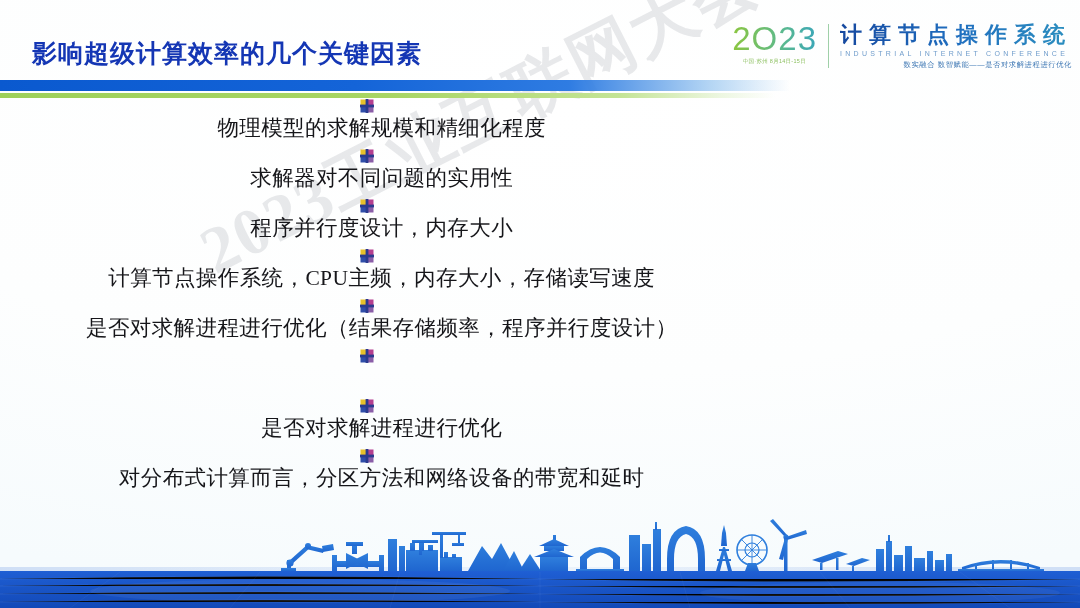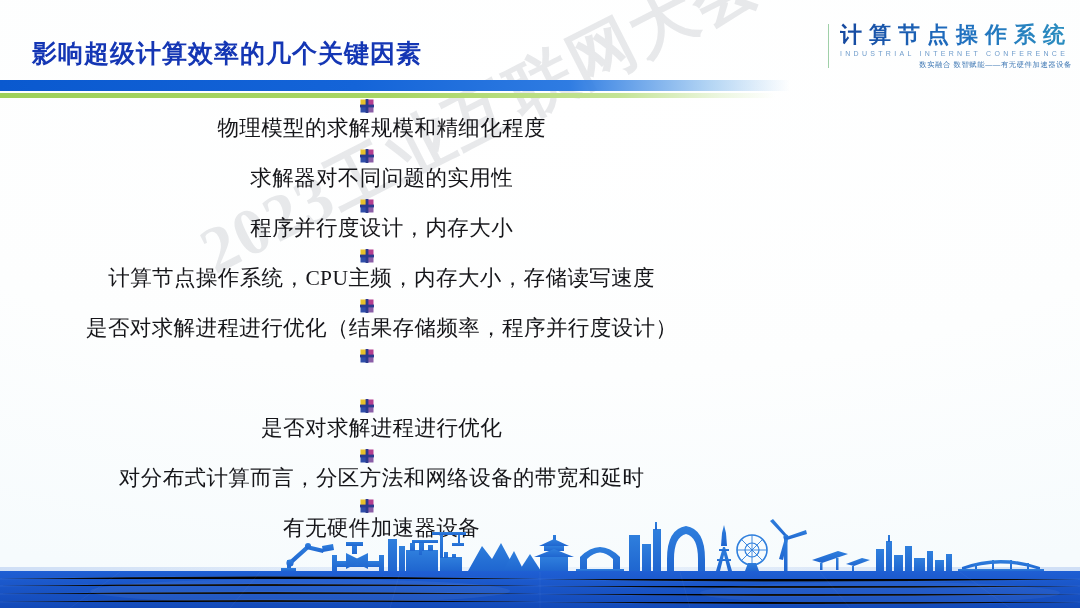--- a/index.html
+++ b/index.html
@@ -218,25 +218,29 @@
 
   <div id="watermark">2023工业互联网大会</div>
 
   <div id="header">
     <div id="page-title">影响超级计算效率的几个关键因素</div>
     <div class="divider" id="divider-blue"></div>
     <div class="divider" id="divider-green"></div>
   </div>
 
   <div id="logo">
+    <div id="logo-left">
+      <div id="logo-year">2O23</div>
+      <div id="logo-place">中国·苏州  8月14日-15日</div>
+    </div>
     <div id="logo-divider"></div>
     <div id="logo-right">
       <div id="logo-cn">计算节点操作系统</div>
       <div id="logo-en">INDUSTRIAL INTERNET CONFERENCE</div>
-      <div id="logo-tagline">数实融合  数智赋能——有无硬件加速器设备</div>
+      <div id="logo-tagline">数实融合  数智赋能——是否对求解进程进行优化</div>
     </div>
   </div>
 
   <div id="bullets">
       <div class="bullet-row">
         <span class="bullet-marker"><svg width="14" height="14" viewBox="0 0 14 14">
             <rect x="0.5" y="0.5" width="6" height="6" fill="#e8c02a"></rect>
             <rect x="7.5" y="0.5" width="6" height="6" fill="#b43f8f"></rect>
             <rect x="0.5" y="7.5" width="6" height="6" fill="#2f4da8"></rect>
             <rect x="7.5" y="7.5" width="6" height="6" fill="#8a5ea8"></rect>
@@ -313,31 +317,20 @@
       <div class="bullet-row">
         <span class="bullet-marker"><svg width="14" height="14" viewBox="0 0 14 14">
             <rect x="0.5" y="0.5" width="6" height="6" fill="#e8c02a"></rect>
             <rect x="7.5" y="0.5" width="6" height="6" fill="#b43f8f"></rect>
             <rect x="0.5" y="7.5" width="6" height="6" fill="#2f4da8"></rect>
             <rect x="7.5" y="7.5" width="6" height="6" fill="#8a5ea8"></rect>
             <rect x="5.6" y="0" width="2.8" height="14" fill="#2b3a8f"></rect>
             <rect x="0" y="5.6" width="14" height="2.8" fill="#2b3a8f"></rect>
           </svg></span>
         <span class="bullet-text">对分布式计算而言，分区方法和网络设备的带宽和延时</span>
-      </div>
-      <div class="bullet-row">
-        <span class="bullet-marker"><svg width="14" height="14" viewBox="0 0 14 14">
-            <rect x="0.5" y="0.5" width="6" height="6" fill="#e8c02a"></rect>
-            <rect x="7.5" y="0.5" width="6" height="6" fill="#b43f8f"></rect>
-            <rect x="0.5" y="7.5" width="6" height="6" fill="#2f4da8"></rect>
-            <rect x="7.5" y="7.5" width="6" height="6" fill="#8a5ea8"></rect>
-            <rect x="5.6" y="0" width="2.8" height="14" fill="#2b3a8f"></rect>
-            <rect x="0" y="5.6" width="14" height="2.8" fill="#2b3a8f"></rect>
-          </svg></span>
-        <span class="bullet-text">有无硬件加速器设备</span>
       </div>
     </div>
 
   <svg id="footer" viewBox="0 0 1080 95" preserveAspectRatio="none">
     <defs>
       <linearGradient id="waterGrad" x1="0" y1="0" x2="0" y2="1">
         <stop offset="0%" stop-color="#1f5fd4"></stop>
         <stop offset="40%" stop-color="#1a56c8"></stop>
         <stop offset="100%" stop-color="#1249b8"></stop>
       </linearGradient>

